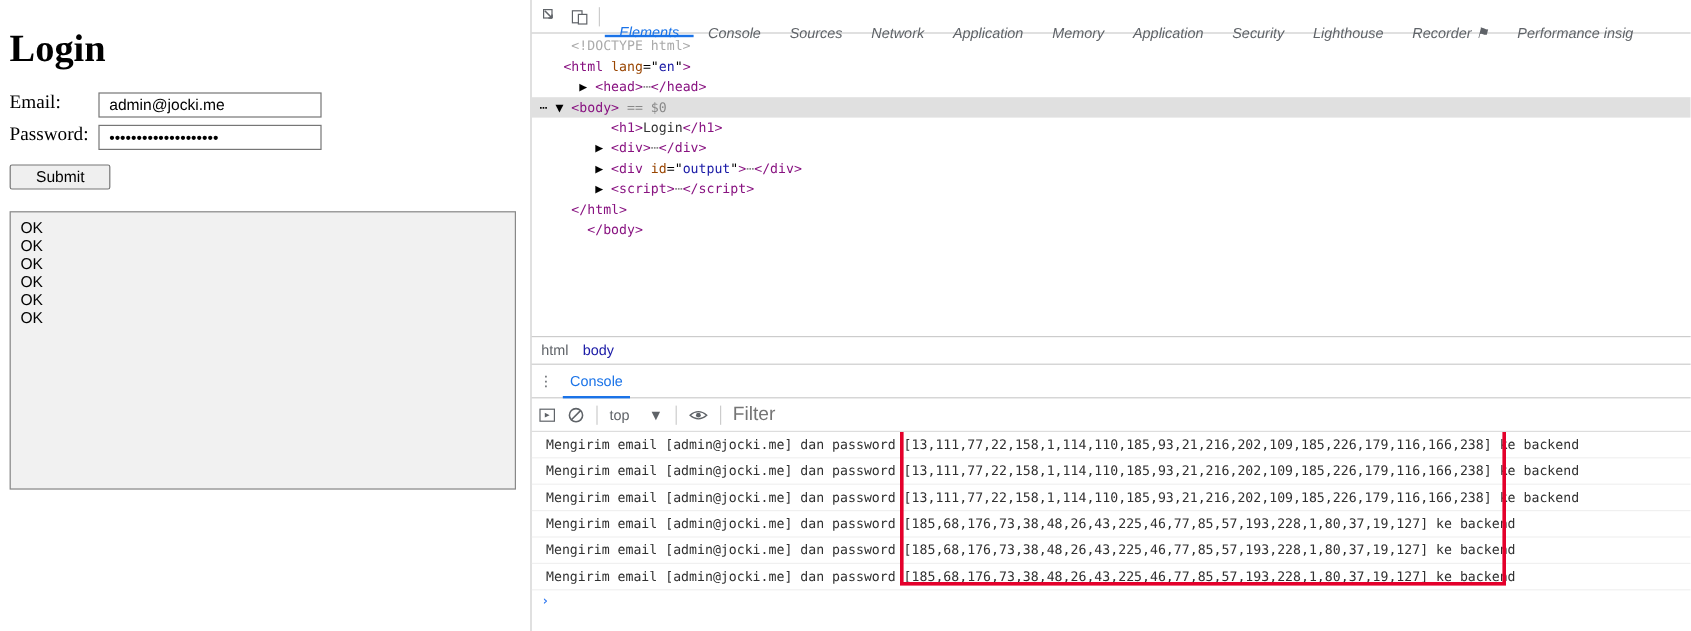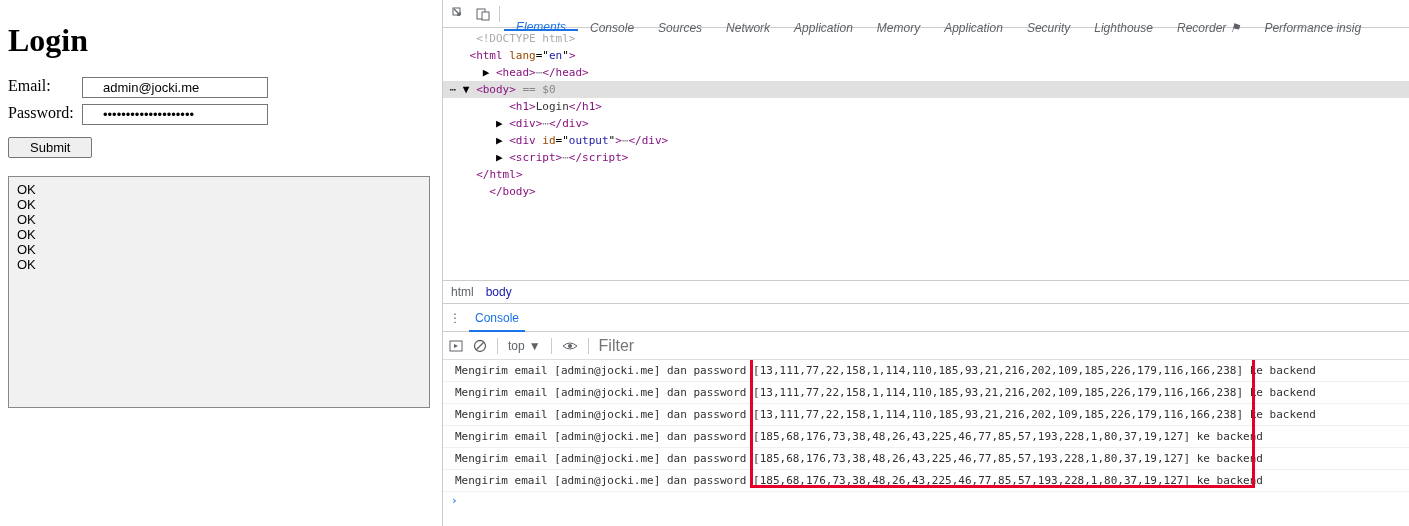--- a/index.html
+++ b/index.html
@@ -24,21 +24,21 @@
       display: flex;
       align-items: flex-start;
       margin-bottom: 6px;
     }
     .form-row label {
       width: 74px;
       font-size: 16px;
     }
     .form-row input {
       width: 186px;
-      padding: 2px 20px;
+      padding: 2px 8px;
       font-family: Arial, sans-serif;
       font-size: 13px;
       border: 1px solid #767676;
     }
     .submit-btn {
       margin-top: 6px;
       padding: 2px 21px;
       font-family: Arial, sans-serif;
       font-size: 13px;
       background: #efefef;
@@ -149,21 +149,21 @@
       height: 28px;
       border-bottom: 1px solid #ddd;
       padding: 0 6px;
       gap: 10px;
       color: #5f6368;
     }
     .console-toolbar .sep {
       width: 1px; height: 16px; background: #ccc;
     }
     .console-toolbar .top {
-      display: flex; align-items:center; gap:4px;
+      display: flex; align-items:center; gap:16px;
     }
     .console-toolbar input {
       border: none;
       outline: none;
       font-size: 16px;
       color: #0f172a;
       width: 120px;
     }
     .console-body {
       flex: 1;

